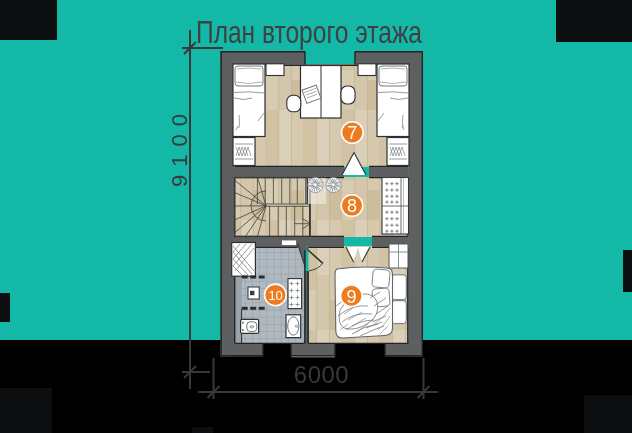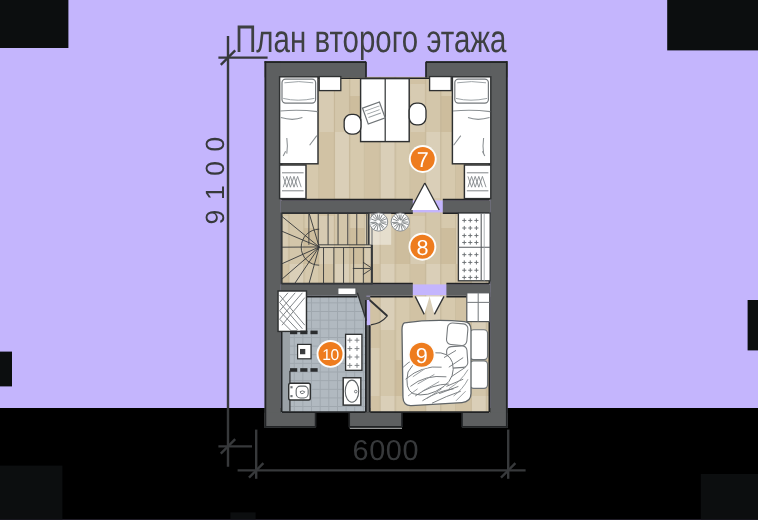--- a/index.html
+++ b/index.html
@@ -2,21 +2,21 @@
 <html><head>
 <meta charset="utf-8">
 <style>
   html,body{margin:0;padding:0;background:#000;width:632px;height:433px;overflow:hidden}
   *{box-sizing:border-box}
   .abs{position:absolute}
   body{font-family:"Liberation Sans", sans-serif;}
 </style>
 </head>
 <body>
-<div class="abs" style="left:0;top:0;width:632px;height:340px;background:#c4b5fd">
+<div class="abs" style="left:0;top:0;width:632px;height:340px;background:#14b8a6">
 <svg width="632" height="433" id="plansvg" viewBox="0 0 632 433" style="position:absolute;left:0;top:0">
 <defs>
   <pattern id="wood" width="38" height="110" patternUnits="userSpaceOnUse">
     <rect width="38" height="110" fill="#d5c9af"></rect>
     <rect x="0" width="12.7" height="70" fill="#d1c2a4"></rect>
     <rect x="0" y="70" width="12.7" height="40" fill="#d7cbb2"></rect>
     <rect x="12.7" width="12.7" height="55" fill="#dacfb8"></rect>
     <rect x="12.7" y="55" width="12.7" height="55" fill="#d3c6aa"></rect>
     <rect x="25.4" width="12.6" height="80" fill="#d6c9ad"></rect>
     <rect x="25.4" y="80" width="12.6" height="30" fill="#cdbd9d"></rect>

